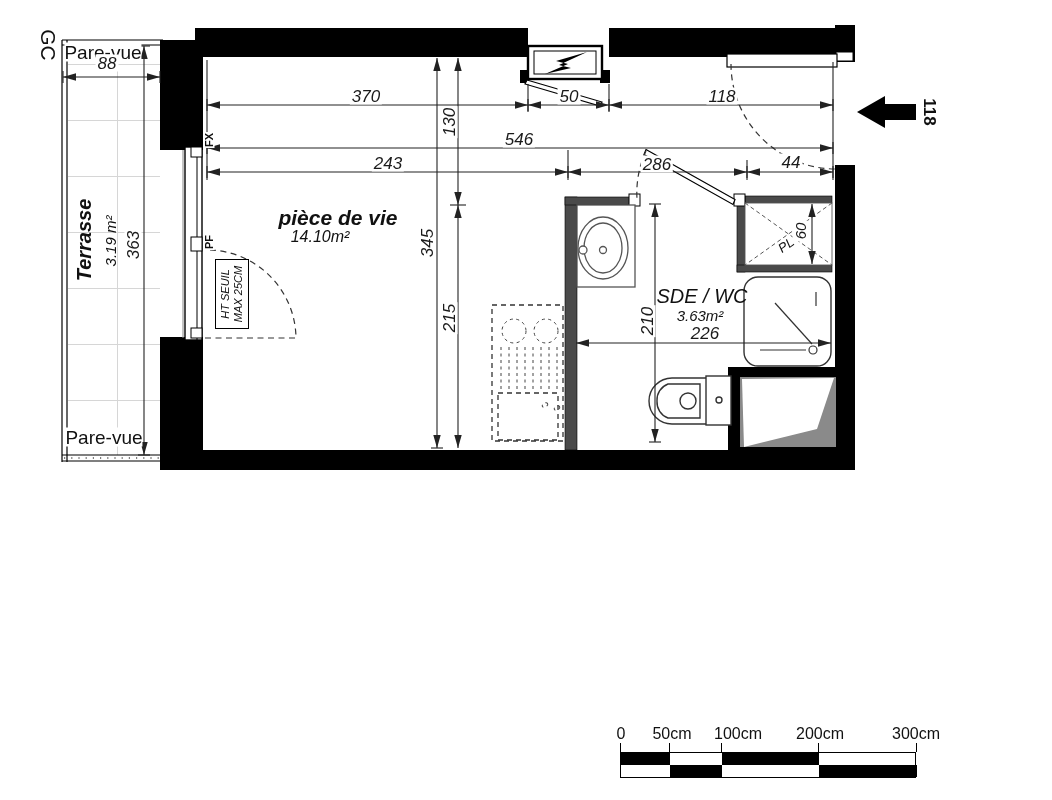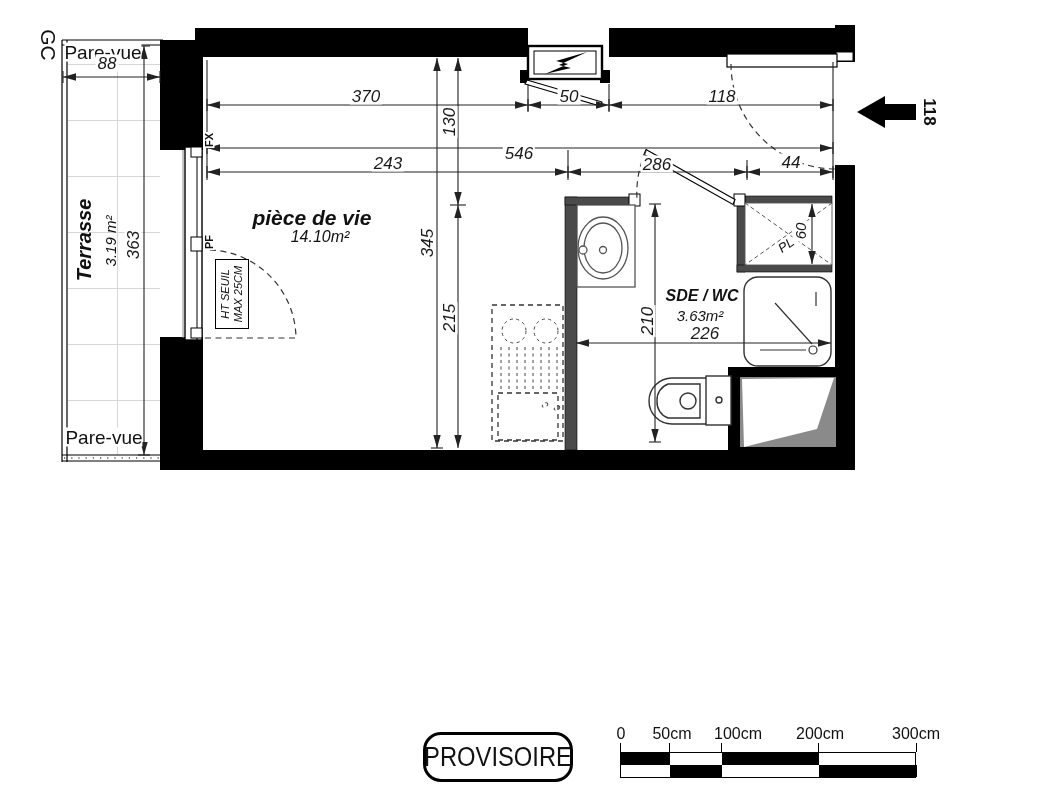--- a/index.html
+++ b/index.html
@@ -12,21 +12,21 @@
     background-size:56px 56px;background-position:-7px 18px}
   .lbl{position:absolute;transform:translate(-50%,-50%);white-space:nowrap;line-height:1;color:#111}
   .rot{transform:translate(-50%,-50%) rotate(-90deg)}
   .rotcw{transform:translate(-50%,-50%) rotate(90deg)}
   .dim{font-style:italic;font-size:17px;background:#fff;padding:0 2px;color:#1a1a1a}
   .dim.sm{font-size:15px}
   .plain{font-size:19px}
   .tiny{font-size:11px;font-weight:bold;background:#fff;padding:0 1px}
   .room-name{font-weight:bold;font-style:italic;font-size:21px}
   .room-area{font-style:italic;font-size:15px}
-  .rn-sm{font-weight:bold;font-style:italic;font-size:16px}
+  .rn-sm{font-weight:normal;font-style:italic;font-size:20px}
   .pl-lbl{font-style:italic;font-size:13px;transform:translate(-50%,-50%) rotate(-35deg)}
   .bold-dim{font-weight:bold;font-size:17px}
   .ht-box{position:absolute;left:232px;top:294px;width:68px;height:32px;
     transform:translate(-50%,-50%) rotate(-90deg);border:1.5px solid #000;background:#fff;
     display:flex;flex-direction:column;align-items:center;justify-content:center;
     font-size:11px;font-style:italic;line-height:13px}
   .stamp{position:absolute;left:423px;top:732px;width:150px;height:50px;border:3px solid #000;
     border-radius:18px;display:flex;align-items:center;justify-content:center;background:#fff;box-sizing:border-box}
   .stamp span{font-size:27px;transform:scaleX(.88);letter-spacing:0}
   .sb{position:absolute;left:620px;top:752px;width:296px;height:26px;border:1.3px solid #000;box-sizing:border-box}
@@ -238,56 +238,53 @@
     </g>
   </svg>
 
   <div class="lbl rotcw" style="left:48px;top:45px;font-size:21px">GC</div>
   <div class="lbl plain" style="left:103px;top:52px;background:#fff">Pare-vue</div>
   <div class="lbl plain" style="left:104px;top:437px;background:#fff">Pare-vue</div>
 
   <div class="lbl rot room-name" style="left:84px;top:240px;font-size:20px">Terrasse</div>
   <div class="lbl rot room-area" style="left:110px;top:241px">3.19 m²</div>
 
-  <div class="lbl room-name" style="left:312px;top:217px">pièce de vie</div>
+  <div class="lbl room-name" style="left:338px;top:217px">pièce de vie</div>
   <div class="lbl room-area" style="left:320px;top:237px;font-size:16px">14.10m²</div>
 
   <div class="lbl rn-sm" style="left:702px;top:296px">SDE / WC</div>
   <div class="lbl room-area" style="left:700px;top:315px">3.63m²</div>
 
   <div class="lbl pl-lbl" style="left:786px;top:245px">PL</div>
 
   <div class="lbl rot tiny" style="left:209px;top:140px">FX</div>
   <div class="lbl rot tiny" style="left:209px;top:242px">PF</div>
 
   <div class="ht-box">
     <div>HT SEUIL</div>
     <div>MAX 25CM</div>
   </div>
 
   <div class="lbl dim" style="left:107px;top:63px">88</div>
   <div class="lbl rot dim" style="left:133px;top:245px">363</div>
   <div class="lbl dim" style="left:366px;top:96px">370</div>
   <div class="lbl dim" style="left:569px;top:96px">50</div>
   <div class="lbl dim" style="left:722px;top:96px">118</div>
-  <div class="lbl dim" style="left:519px;top:153px">546</div>
+  <div class="lbl dim" style="left:519px;top:139px">546</div>
   <div class="lbl dim" style="left:388px;top:163px">243</div>
   <div class="lbl dim" style="left:657px;top:164px">286</div>
   <div class="lbl dim" style="left:791px;top:162px">44</div>
   <div class="lbl rot dim" style="left:449px;top:122px">130</div>
   <div class="lbl rot dim" style="left:427px;top:243px">345</div>
   <div class="lbl rot dim" style="left:449px;top:318px">215</div>
   <div class="lbl rot dim" style="left:647px;top:321px">210</div>
   <div class="lbl dim" style="left:705px;top:333px">226</div>
   <div class="lbl rot dim sm" style="left:800px;top:231px">60</div>
   <div class="lbl rotcw bold-dim" style="left:929px;top:112px">118</div>
 
-  <div class="stamp">
-    <span>PROVISOIRE</span>
-  </div>
 
   <div class="sb-tick" style="left:620px"></div>
   <div class="sb-tick" style="left:669px"></div>
   <div class="sb-tick" style="left:721px"></div>
   <div class="sb-tick" style="left:818px"></div>
   <div class="sb-tick" style="left:916px"></div>
   <div class="lbl sb-lbl" style="left:621px;top:734px">0</div>
   <div class="lbl sb-lbl" style="left:672px;top:734px">50cm</div>
   <div class="lbl sb-lbl" style="left:738px;top:734px">100cm</div>
   <div class="lbl sb-lbl" style="left:820px;top:734px">200cm</div>

